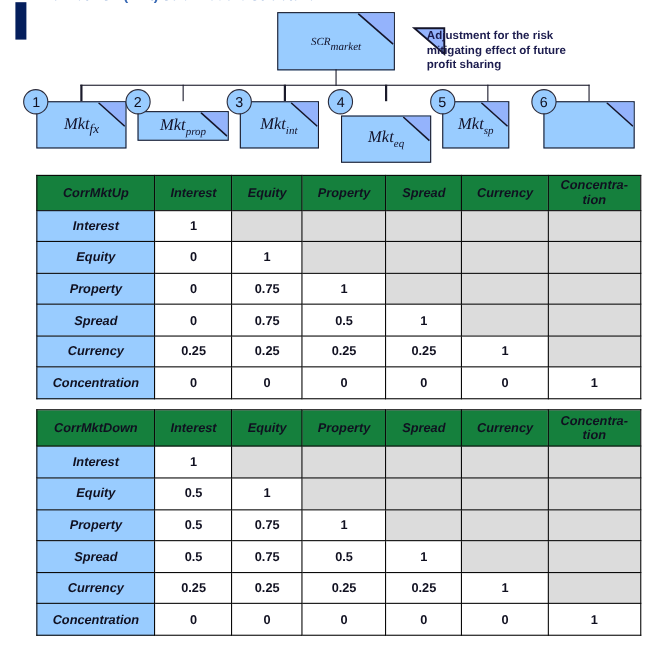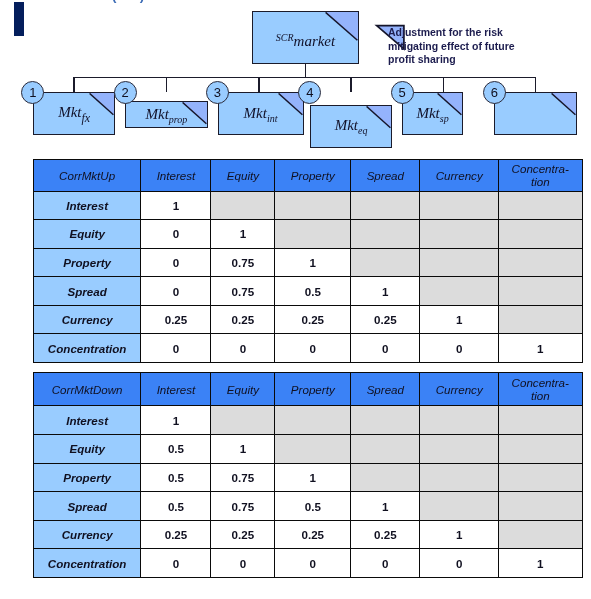--- a/index.html
+++ b/index.html
@@ -35,21 +35,21 @@
   #legend-text{position:absolute;font-family:"Liberation Sans",sans-serif;font-size:10.5px;
                font-weight:bold;color:#1c1c4e;line-height:13.6px;white-space:pre-line;}
 
   
   table.corr{position:absolute;border-collapse:collapse;table-layout:fixed;
              font-family:"Liberation Sans",sans-serif;}
   table.corr td,table.corr th{border:1px solid #0a0a0a;padding:0;text-align:center;
              font-size:11.6px;color:#101020;}
   table.corr tbody tr{height:28.6px;}
   table.corr thead tr{height:32px;}
-  table.corr th{background:#3b82f6;font-style:italic;font-weight:normal;text-align:center;}
+  table.corr th{background:#15803d;font-style:italic;font-weight:bold;text-align:center;}
   table.corr td.rowhead{background:#99ccff;font-style:italic;font-weight:bold;}
   table.corr td.val{background:#ffffff;font-weight:bold;}
   table.corr td.empty{background:#dcdcdc;}
 
   
   #rootnode{left:252.3px;top:10.5px;width:106.4px;height:53.3px;}
   #rootnode .lbl{transform:translateY(-43%);}
   #legend-tri{left:373px;top:22px;}
   #legend-text{left:388px;top:14.2px;width:175px;margin-top:12px;}
 </style>
@@ -62,21 +62,21 @@
 
 <div class="abs" id="bluebar"></div>
 
 <div class="abs" id="diagram">
 
   <div class="node" id="rootnode">
     <svg class="corner" width="33" height="29" viewBox="0 0 33 29">
       <polygon points="0.5,0 33,0 33,28.5" fill="#94b3fc"></polygon>
       <path d="M 0.6 0.4 L 32.4 28.2" stroke="#15152a" stroke-width="1.5" fill="none"></path>
     </svg>
-    <div class="lbl" id="rootlbl"><span style="font-size:10px">SCR</span><sub style="font-size:15px">market</sub></div>
+    <div class="lbl" id="rootlbl"><span style="font-size:10px">SCR</span><sub style="font-size:10px">market</sub></div>
   </div>
 
   <div id="lines">
       <div class="ln" style="left: 304.6px; top: 63.3px; width: 1.6px; height: 15.1px;"></div>
       <div class="ln" style="left: 73.35px; top: 76.8px; width: 463.1px; height: 1.6px;"></div>
       <div class="ln" style="left: 73.35px; top: 76.8px; width: 1.6px; height: 15.6px;"></div>
       <div class="ln" style="left: 165.65px; top: 76.8px; width: 1.6px; height: 15.6px;"></div>
       <div class="ln" style="left: 257.95px; top: 76.8px; width: 1.6px; height: 15.6px;"></div>
       <div class="ln" style="left: 350.25px; top: 76.8px; width: 1.6px; height: 15.6px;"></div>
       <div class="ln" style="left: 442.55px; top: 76.8px; width: 1.6px; height: 15.6px;"></div>
@@ -93,21 +93,21 @@
       </div>
       <div class="circ" style="left: 21.3px; top: 81px; width: 23.2px; height: 23.2px; line-height: 21.6px; font-size: 13px; font-weight: normal;">1</div>
       <div class="node" style="left: 125.2px; top: 101px; width: 82.5px; height: 27px;">
         <svg class="corner" width="25" height="22.5" viewBox="0 0 25 22.5">
           <polygon points="0.5,0 25,0 25,22" fill="#94b3fc"></polygon>
           <path d="M 0.6 0.4 L 24.4 21.8" stroke="#15152a" stroke-width="1.4" fill="none"></path>
         </svg>
         <div class="lbl"><span style="font-size:15px">Mkt</span><sub style="font-size:10px">prop</sub></div>
       </div>
       <div class="circ" style="left: 113.6px; top: 81px; width: 23.2px; height: 23.2px; line-height: 21.6px; font-size: 13px; font-weight: normal;">2</div>
-      <div class="node" style="left: 217.5px; top: 92.4px; width: 86px; height: 42.8px;">
+      <div class="node" style="left: 217.5px; top: 92.4px; width: 72px; height: 42.8px;">
         <svg class="corner" width="25" height="22.5" viewBox="0 0 25 22.5">
           <polygon points="0.5,0 25,0 25,22" fill="#94b3fc"></polygon>
           <path d="M 0.6 0.4 L 24.4 21.8" stroke="#15152a" stroke-width="1.4" fill="none"></path>
         </svg>
         <div class="lbl"><span style="font-size:15px">Mkt</span><sub style="font-size:10px">int</sub></div>
       </div>
       <div class="circ" style="left: 205.9px; top: 81px; width: 23.2px; height: 23.2px; line-height: 21.6px; font-size: 13px; font-weight: normal;">3</div>
       <div class="node" style="left: 309.8px; top: 105px; width: 82.5px; height: 42.8px;">
         <svg class="corner" width="25" height="22.5" viewBox="0 0 25 22.5">
           <polygon points="0.5,0 25,0 25,22" fill="#94b3fc"></polygon>

